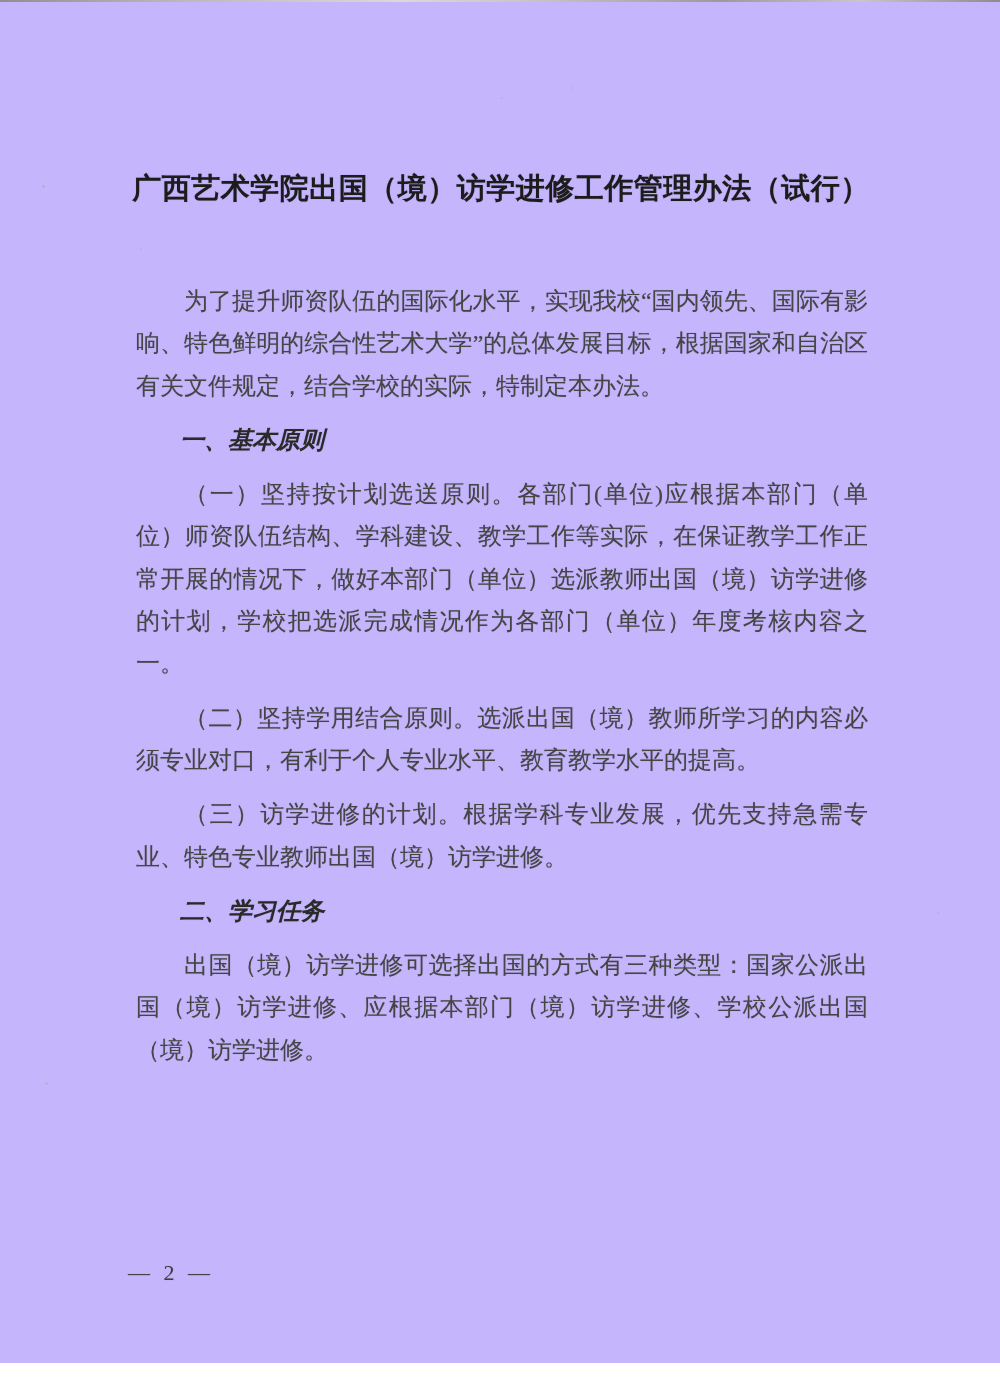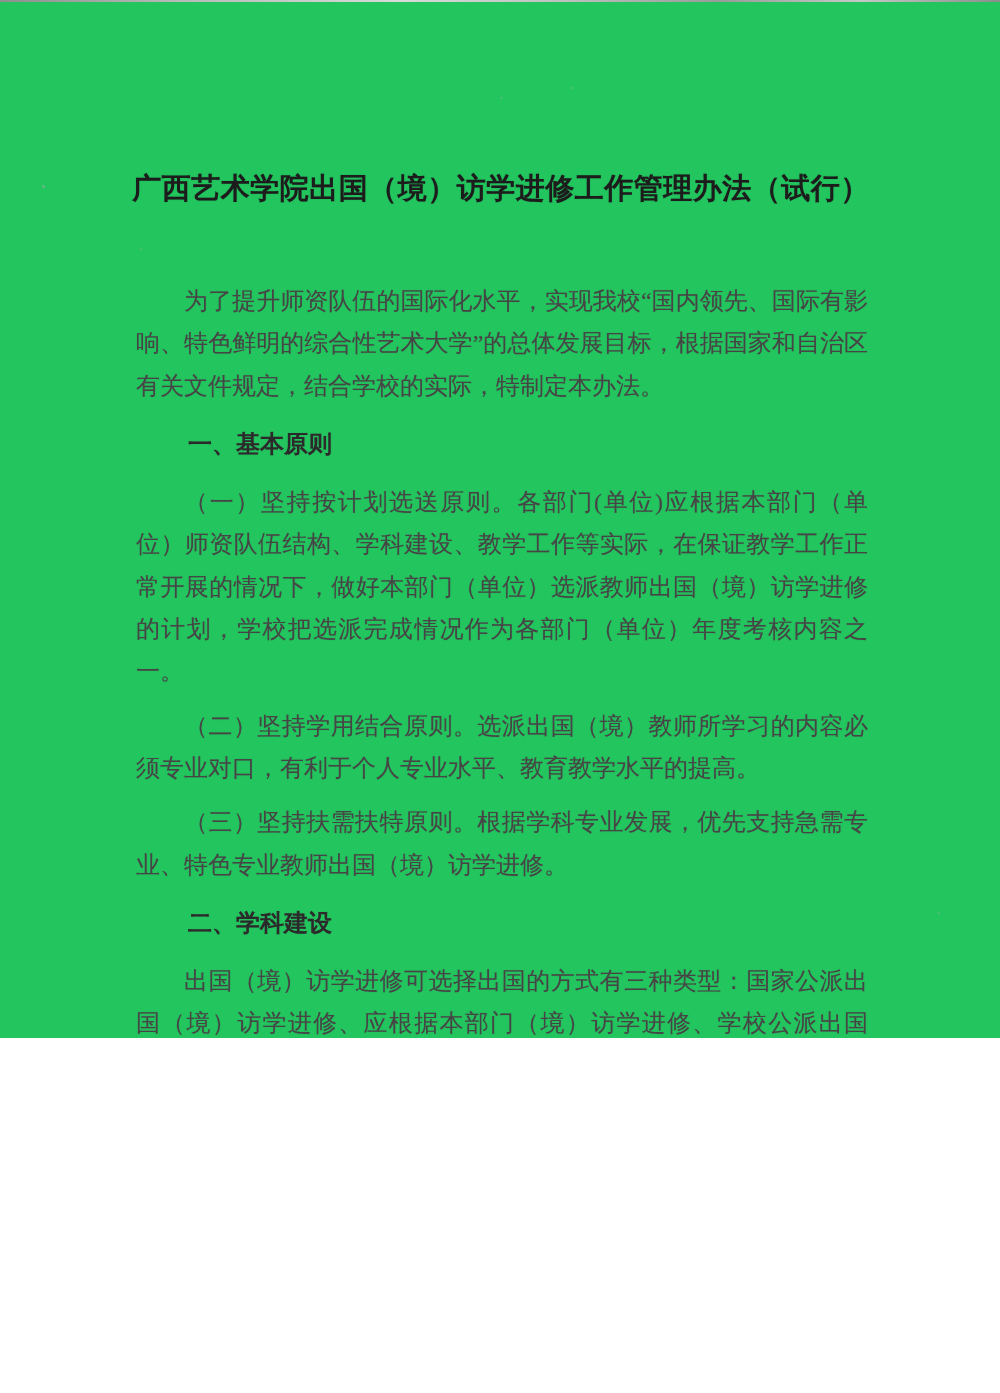--- a/index.html
+++ b/index.html
@@ -3,22 +3,22 @@
 <meta charset="utf-8">
 <style>
   html, body {
     margin: 0;
     padding: 0;
     background: #ffffff;
   }
   .page {
     position: relative;
     width: 1000px;
-    height: 1038px;
-    background: #22c55e;
+    height: 1363px;
+    background: #c4b5fd;
     overflow: hidden;
     font-family: "Liberation Serif", serif;
   }
   
   .top-edge-artifact {
     position: absolute;
     top: 0; left: 0;
     width: 1000px;
     height: 2px;
     background: linear-gradient(to right,
@@ -50,27 +50,28 @@
     line-height: 42.3px;
     color: #454545;
     text-align: justify;
     text-shadow: 0 0 1px rgba(90,90,90,0.35);
   }
   .doc-body p {
     margin: 12px;
     text-indent: 2em;
   }
   .doc-body .section-heading {
-    margin: 16px;
+    margin: 8px;
     text-indent: 2em;
     font-family: "Liberation Sans", sans-serif;
     font-weight: bold;
     color: #2a2a2a;
     font-size: 24px;
     line-height: 42.3px;
+    font-style: italic;
   }
   .page-number {
     position: absolute;
     left: 128px;
     top: 1256px;
     font-size: 22px;
     line-height: 34px;
     color: #3d3d3d;
     letter-spacing: 4px;
     text-shadow: 0 0 1px rgba(90,90,90,0.3);
@@ -102,20 +103,20 @@
   <div class="speck s5"></div>
   <div class="speck s6"></div>
 
   <h1 class="doc-title">广西艺术学院出国（境）访学进修工作管理办法（试行）</h1>
 
   <div class="doc-body">
     <p>为了提升师资队伍的国际化水平，实现我校“国内领先、国际有影响、特色鲜明的综合性艺术大学”的总体发展目标，根据国家和自治区有关文件规定，结合学校的实际，特制定本办法。</p>
     <p class="section-heading">一、基本原则</p>
     <p>（一）坚持按计划选送原则。各部门(单位)应根据本部门（单位）师资队伍结构、学科建设、教学工作等实际，在保证教学工作正常开展的情况下，做好本部门（单位）选派教师出国（境）访学进修的计划，学校把选派完成情况作为各部门（单位）年度考核内容之一。</p>
     <p>（二）坚持学用结合原则。选派出国（境）教师所学习的内容必须专业对口，有利于个人专业水平、教育教学水平的提高。</p>
-    <p>（三）坚持扶需扶特原则。根据学科专业发展，优先支持急需专业、特色专业教师出国（境）访学进修。</p>
-    <p class="section-heading">二、学科建设</p>
+    <p>（三）访学进修的计划。根据学科专业发展，优先支持急需专业、特色专业教师出国（境）访学进修。</p>
+    <p class="section-heading">二、学习任务</p>
     <p>出国（境）访学进修可选择出国的方式有三种类型：国家公派出国（境）访学进修、应根据本部门（境）访学进修、学校公派出国（境）访学进修。</p>
   </div>
 
   <div class="page-number">— 2 —</div>
 
 </div>
 
 </body></html>

